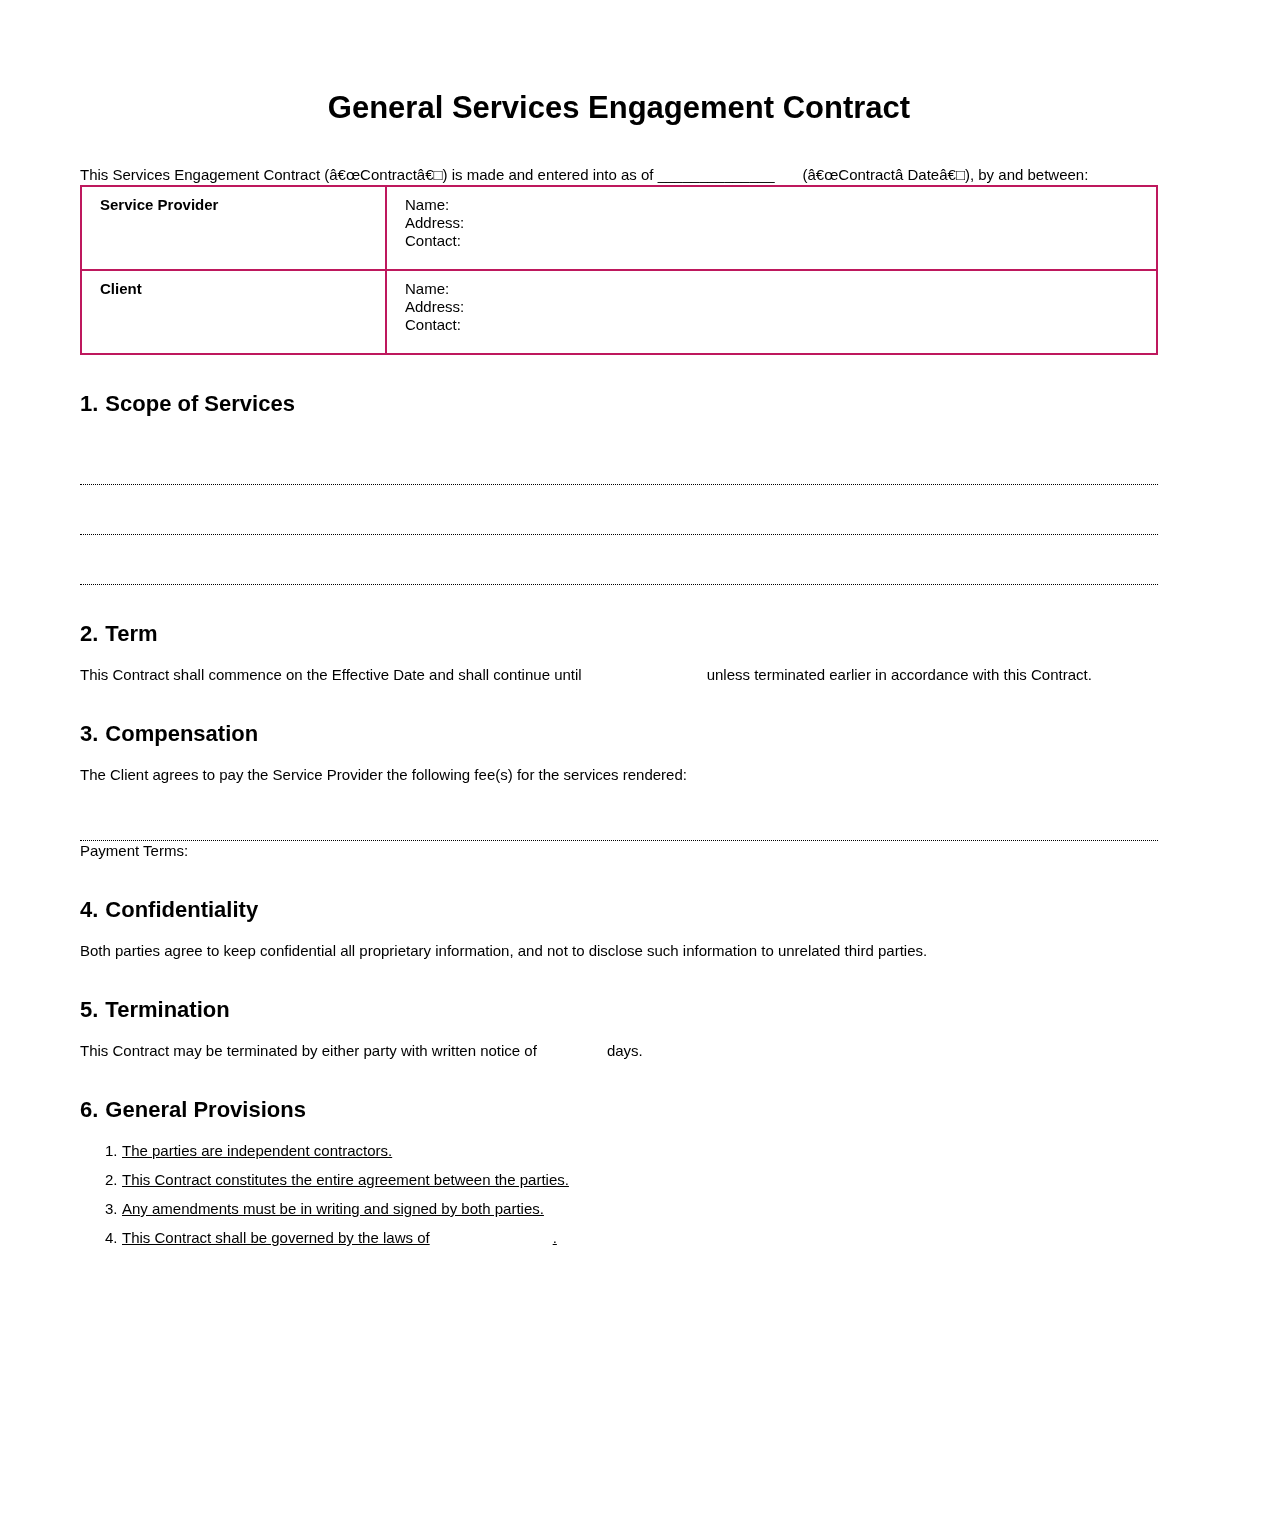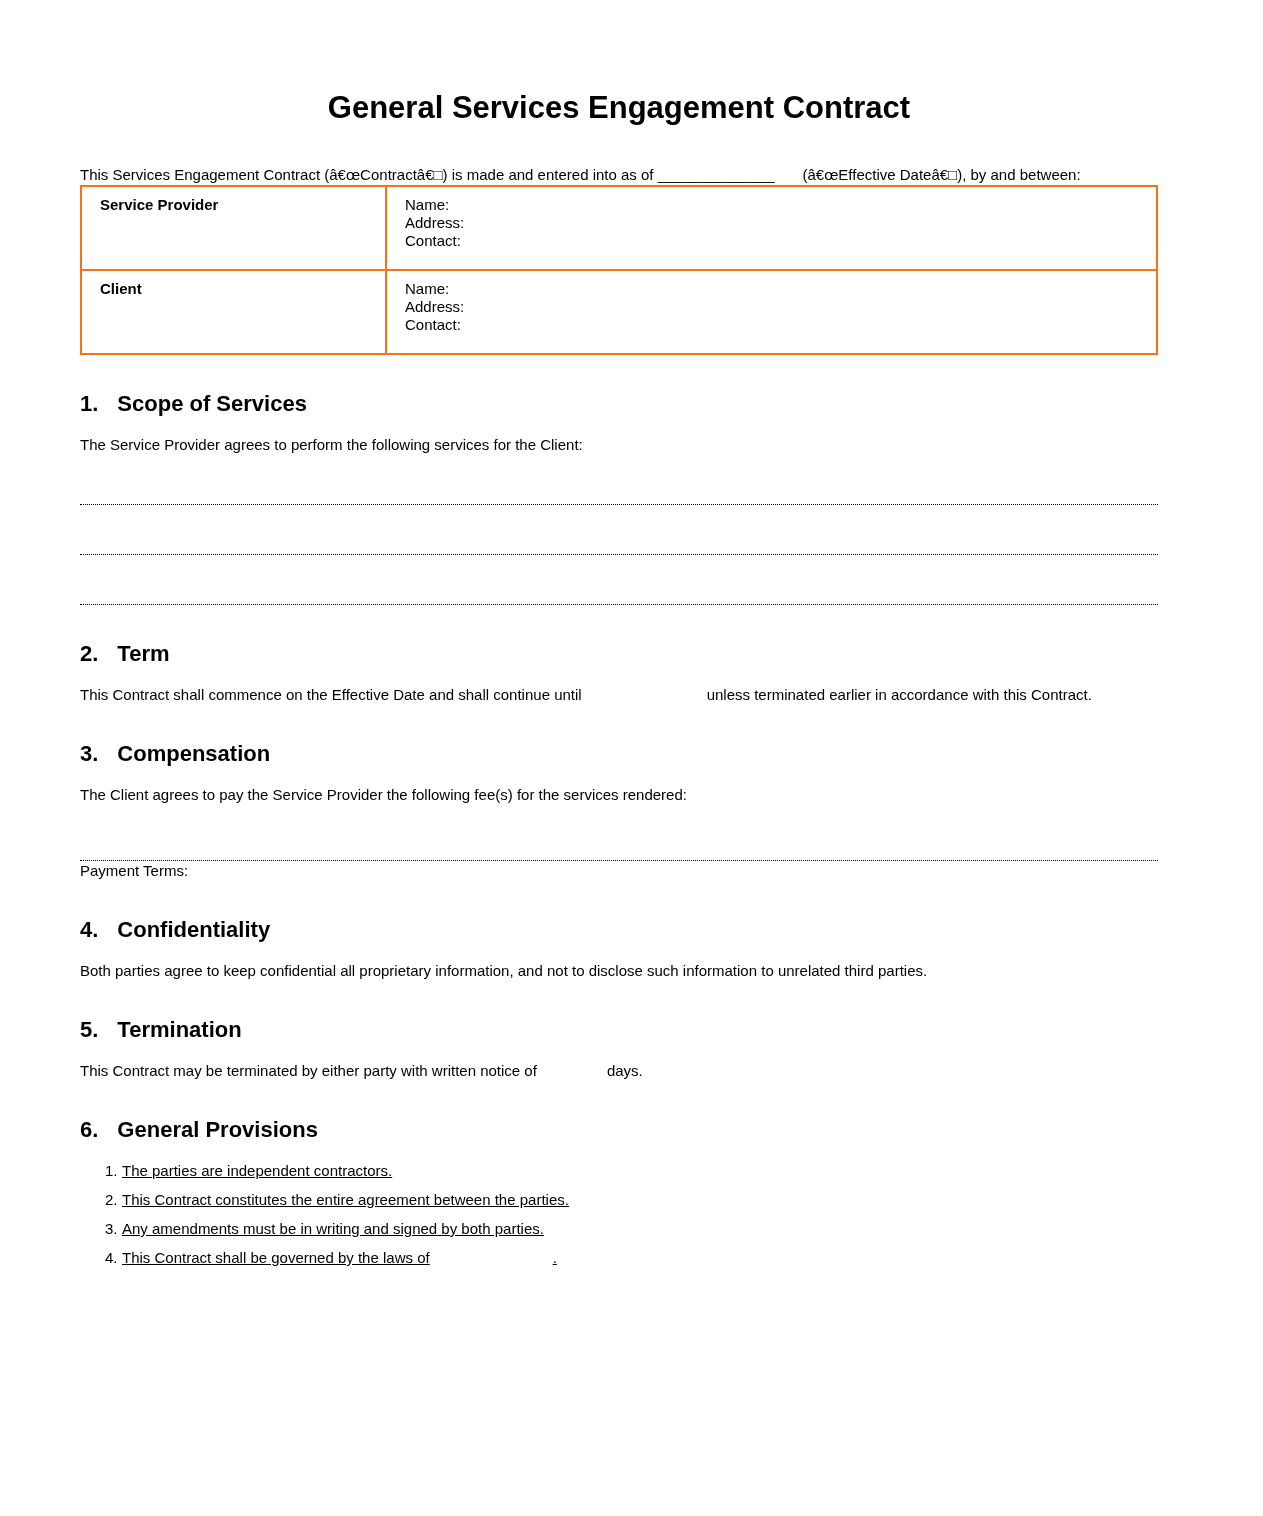--- a/index.html
+++ b/index.html
@@ -29,36 +29,36 @@
   .w28  { width: 28px; }
   .w70  { width: 70px; }
   .w123 { width: 123px; }
   .w125 { width: 125px; }
   table.parties {
     border-collapse: collapse;
     width: 100%;
     table-layout: fixed;
   }
   table.parties td {
-    border: 2px solid #f97316;
+    border: 2px solid #be185d;
     vertical-align: top;
     font-size: 15px;
     line-height: 18px;
     padding: 9px 10px 19px 18px;
   }
   td.party-label { width: 305px; font-weight: bold; }
   tr.party-row-provider td { height: 73px; }
   tr.party-row-client td { height: 67px; margin-left: 28px; }
   h2.section-heading {
     font-size: 22px;
     line-height: 26px;
     font-weight: bold;
     margin: 36px 0 18px 0;
   }
-  h2.section-heading .sec-text { margin-left: 19px; }
+  h2.section-heading .sec-text { margin-left: 7px; }
   .write-line {
     height: 50px;
     border-bottom: 1px dotted #000000;
   }
   .write-line.tall { height: 56px; }
   .payment-terms { margin-top: 24px; }
   .provisions { margin-top: 8px; }
   .provision {
     display: flex;
     font-size: 15px;
@@ -72,21 +72,21 @@
   }
   .provision .item-text { flex: 1 1 auto; text-decoration: underline; }
 </style>
 </head>
 <body>
 
 <div class="page">
 
   <h1 class="doc-title">General Services Engagement Contract</h1>
 
-  <p class="body-text intro"><span>This Services Engagement Contract (â€œContractâ€□) is made and entered into as of </span><span>______________</span><span class="blank w28"></span><span>(â€œEffective Dateâ€□), by and between:</span></p>
+  <p class="body-text intro"><span>This Services Engagement Contract (â€œContractâ€□) is made and entered into as of </span><span>______________</span><span class="blank w28"></span><span>(â€œContractâ Dateâ€□), by and between:</span></p>
 
   <table class="parties">
     <tbody>
         <tr class="party-row-provider">
       <td class="party-label">Service Provider</td>
       <td>
         <div>Name:</div>
         <div>Address:</div>
         <div>Contact:</div>
       </td>
@@ -96,21 +96,20 @@
       <td>
         <div>Name:</div>
         <div>Address:</div>
         <div>Contact:</div>
       </td>
     </tr>
   </tbody>
     </table>
 
   <h2 class="section-heading"><span class="sec-num">1.</span><span class="sec-text">Scope of Services</span></h2>
-  <p class="body-text">The Service Provider agrees to perform the following services for the Client:</p>
   <div class="write-line"></div>
   <div class="write-line"></div>
   <div class="write-line"></div>
 
   <h2 class="section-heading"><span class="sec-num">2.</span><span class="sec-text">Term</span></h2>
   <p class="body-text"><span>This Contract shall commence on the Effective Date and shall continue until</span><span class="blank w125"></span><span>unless terminated earlier in accordance with this Contract.</span></p>
 
   <h2 class="section-heading"><span class="sec-num">3.</span><span class="sec-text">Compensation</span></h2>
   <p class="body-text">The Client agrees to pay the Service Provider the following fee(s) for the services rendered:</p>
   <div class="write-line tall"></div>

